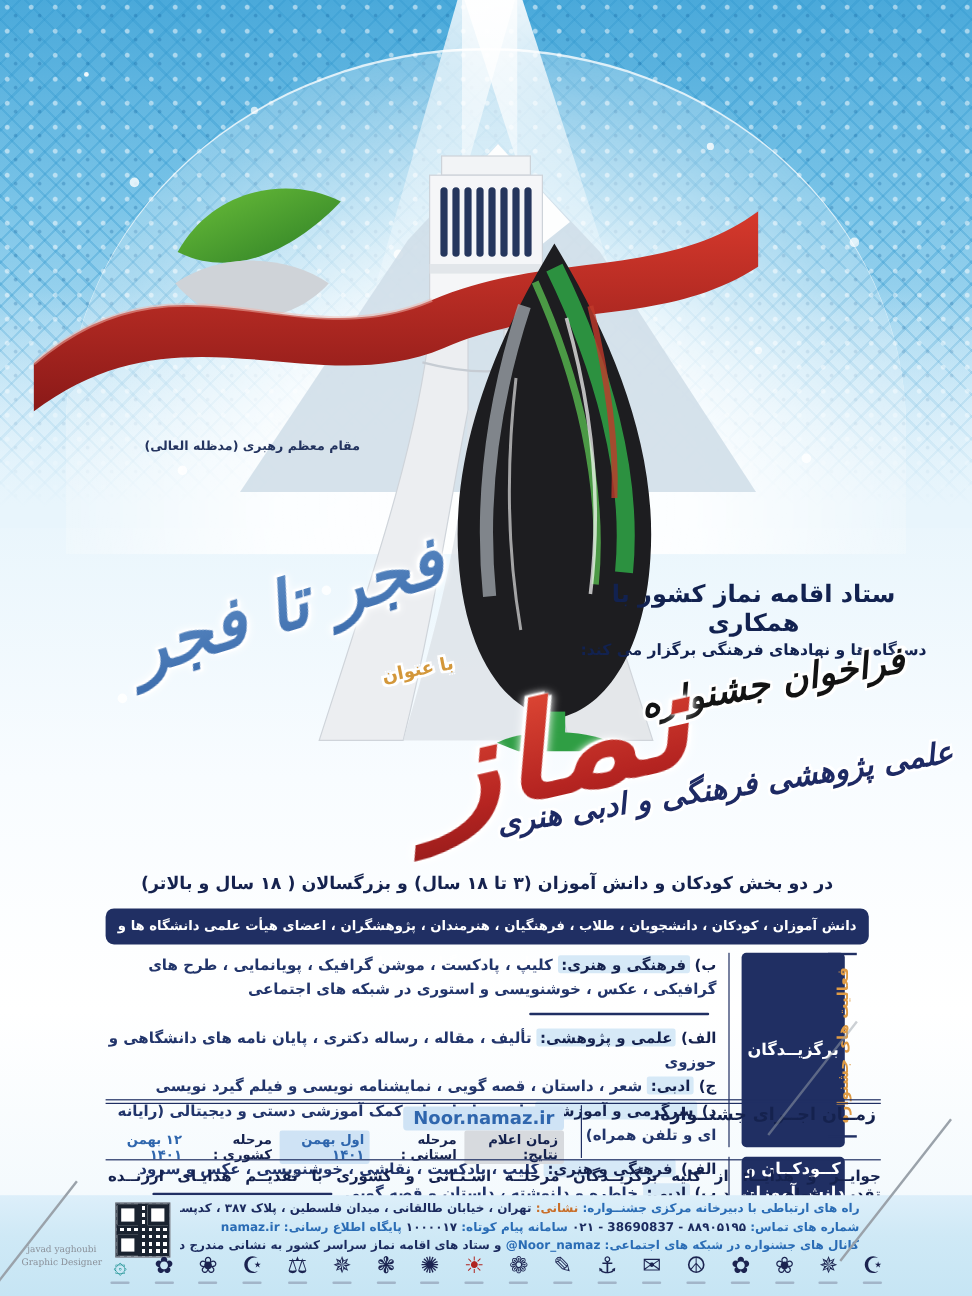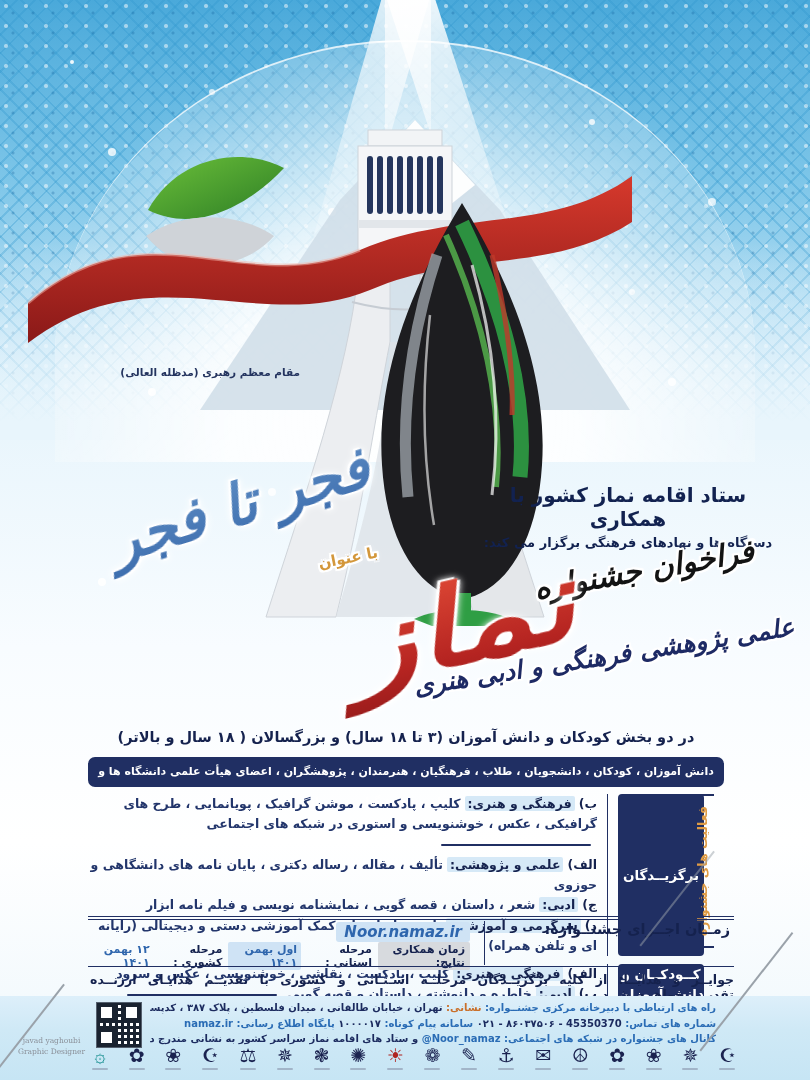--- a/index.html
+++ b/index.html
@@ -78,21 +78,21 @@
   .side-label span{writing-mode:vertical-rl;transform:rotate(180deg);font-size:12.5px;font-weight:bold;color:#de9b45;letter-spacing:2px;white-space:nowrap;}
   .rule{position:absolute;left:88px;width:646px;border-top:1.2px solid #202f63;border-bottom:1.2px solid #202f63;height:2px;}
   .rule.r1{top:916px;} .rule.r2{top:966px;border-bottom:none;height:0;}
   .schedule{position:absolute;left:88px;top:921px;width:646px;height:44px;display:flex;flex-direction:row;}
   .sch-right{flex:0 0 245px;padding-right:4px;border-left:1.5px solid #202f63;margin-left:12px;}
   .sch-right .sl{font-size:14.5px;font-weight:bold;color:#15224e;letter-spacing:1px;}
   .sch-right .sv{font-size:17.5px;font-weight:bold;color:#2f66ad;margin-top:2px;white-space:nowrap;}
   .sch-left{flex:1;display:flex;flex-direction:column;justify-content:space-between;padding:1px 2px;}
   .sch-row{display:flex;align-items:center;gap:6px;font-size:11px;font-weight:bold;color:#15224e;}
   .chip-web{background:#cfe3f5;color:#2f66ad;font-size:15px;font-weight:bold;padding:1px 8px;border-radius:3px;
-    font-family:"DejaVu Sans",sans-serif;direction:ltr;font-style:italic;}
+    font-family:"DejaVu Sans",sans-serif;direction:ltr;}
   .chip-gray{background:#d7dade;padding:1px 5px;border-radius:2px;}
   .blue-val{color:#2f66ad;}
   .chip-blue{background:#cfe3f5;color:#2f66ad;padding:1px 4px;border-radius:2px;}
   .prizes{position:absolute;left:90px;top:972px;width:644px;font-size:12.5px;font-weight:bold;color:#15224e;word-spacing:4px;text-align:justify;}
   
   .bottom-strip{position:absolute;left:0;top:996px;width:810px;height:84px;
     background:linear-gradient(180deg,#ddeffa 0%,#cfe9f6 40%,#c6e5f4 100%);}
   .qr{position:absolute;left:96px;top:1002px;width:44px;height:44px;background:#fff;border:1px solid #55606e;
     background-image:
       repeating-linear-gradient(0deg,#1a2330 0 3px,transparent 3px 6px),
@@ -210,21 +210,21 @@
           <span class="dashline"></span>
         </div>
         <div class="act-line">
           <span class="pfx">الف)</span>
           <span class="lbl">علمی و پژوهشی:</span>
           <span class="txt">تألیف ، مقاله ، رساله دکتری ، پایان نامه های دانشگاهی و حوزوی</span>
         </div>
         <div class="act-line">
           <span class="pfx">ج)</span>
           <span class="lbl">ادبی:</span>
-          <span class="txt">شعر ، داستان ، قصه گویی ، نمایشنامه نویسی و فیلم نامه ابزار</span>
+          <span class="txt">شعر ، داستان ، قصه گویی ، نمایشنامه نویسی و فیلم گیرد نویسی</span>
         </div>
         <div class="act-line">
           <span class="pfx">د)</span>
           <span class="lbl">سرگرمی و آموزشی:</span>
           <span class="txt">بازی و ابزار های کمک آموزشی دستی و دیجیتالی (رایانه ای و تلفن همراه)</span>
         </div>
       </div>
     </div>
     <div class="act-row">
       <div class="act-label">کــودکــان و دانش آموزان</div>
@@ -250,21 +250,21 @@
   <div class="rule r1"></div>
   <div class="schedule">
     <div class="sch-right">
       <div class="sl">زمــان اجــرای جشنــواره:</div>
     </div>
     <div class="sch-left">
       <div class="sch-row">
         <span class="chip-web">Noor.namaz.ir</span>
       </div>
       <div class="sch-row">
-        <span class="chip-gray">زمان همکاری نتایج:</span>
+        <span class="chip-gray">زمان اعلام نتایج:</span>
         <span>مرحله استانی :</span>
         <span class="chip-blue">اول بهمن ۱۴۰۱</span>
         <span>مرحله کشوری :</span>
         <span class="blue-val">۱۲ بهمن ۱۴۰۱</span>
       </div>
     </div>
   </div>
   <div class="rule r2"></div>
 
   <div class="prizes">
@@ -279,21 +279,21 @@
       <i class="c"></i>
     </div>
   <div class="contact">
     <div class="cl">
       <span class="b">راه های ارتباطی با دبیرخانه مرکزی جشنــواره:</span>
       <span class="o">نشانی:</span>
       <span>تهران ، خیابان طالقانی ، میدان فلسطین ، پلاک ۳۸۷ ، کدپستی: ۱۴۱۷۷۴۳۱۸۱</span>
     </div>
     <div class="cl">
       <span class="b">شماره های تماس:</span>
-      <span>45350370 - ۸۶۰۳۷۵۰۶ - ۰۲۱</span>
+      <span>۸۸۹۰۵۱۹۵ - 38690837 - ۰۲۱</span>
       <span class="b">سامانه پیام کوتاه:</span>
       <span>۱۰۰۰۰۱۷</span>
       <span class="b">پایگاه اطلاع رسانی:</span>
       <span class="lt">namaz.ir</span>
     </div>
     <div class="cl">
       <span class="b">کانال های جشنواره در شبکه های اجتماعی:</span>
       <span class="lt">@Noor_namaz</span>
       <span>و ستاد های اقامه نماز سراسر کشور به نشانی مندرج در سامانه جشنواره</span>
     </div>

